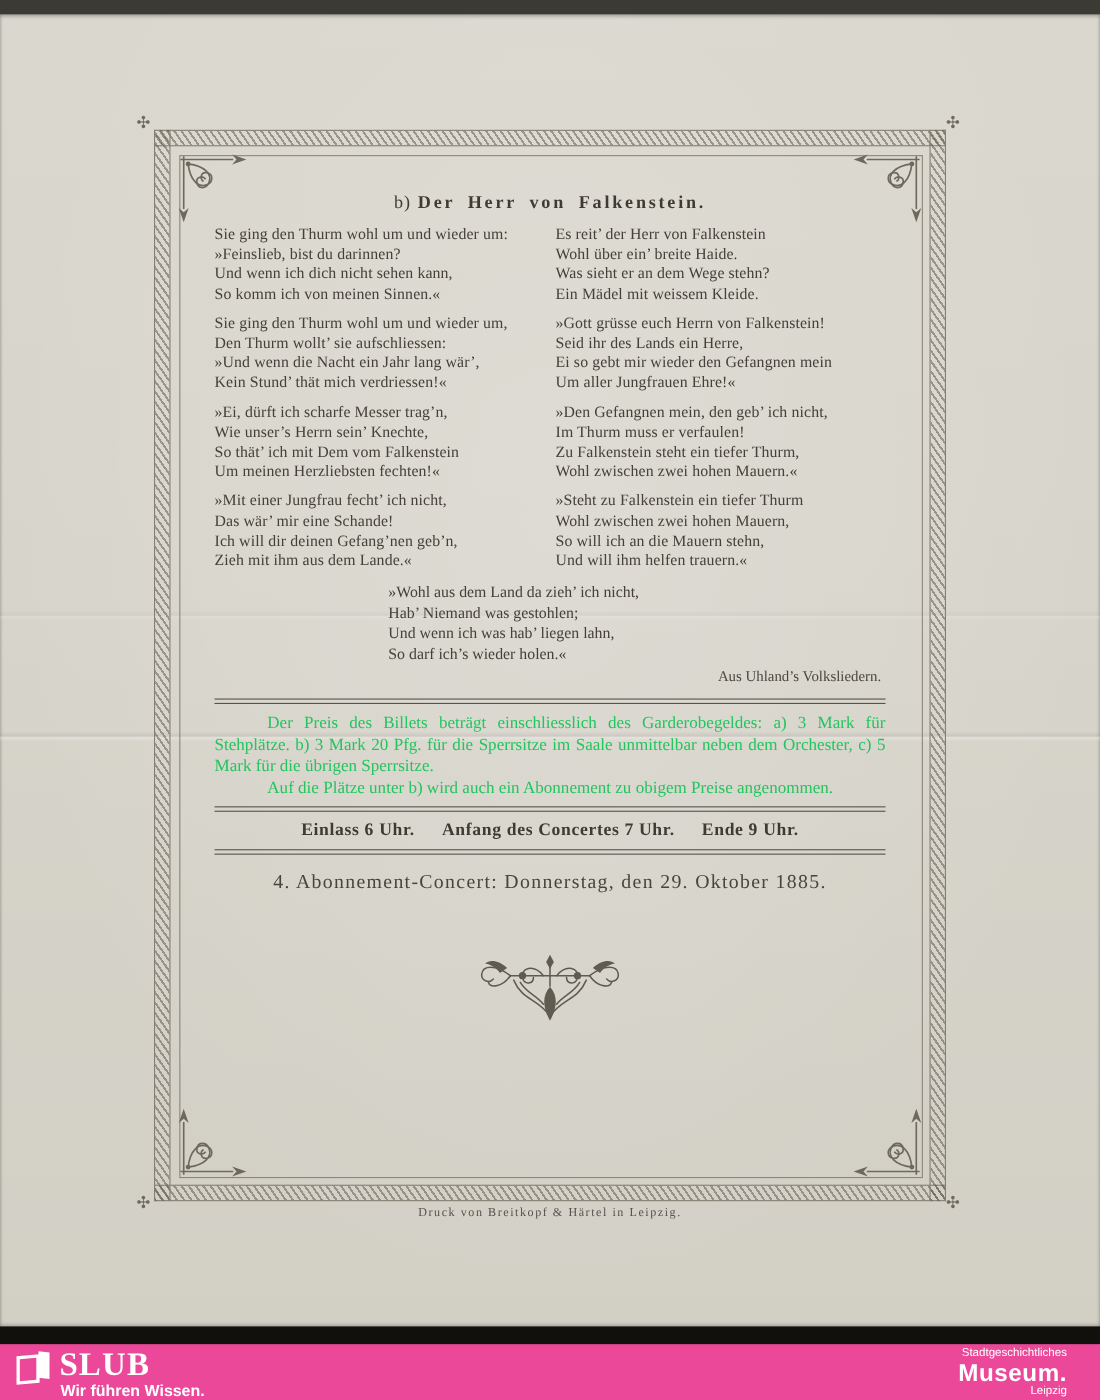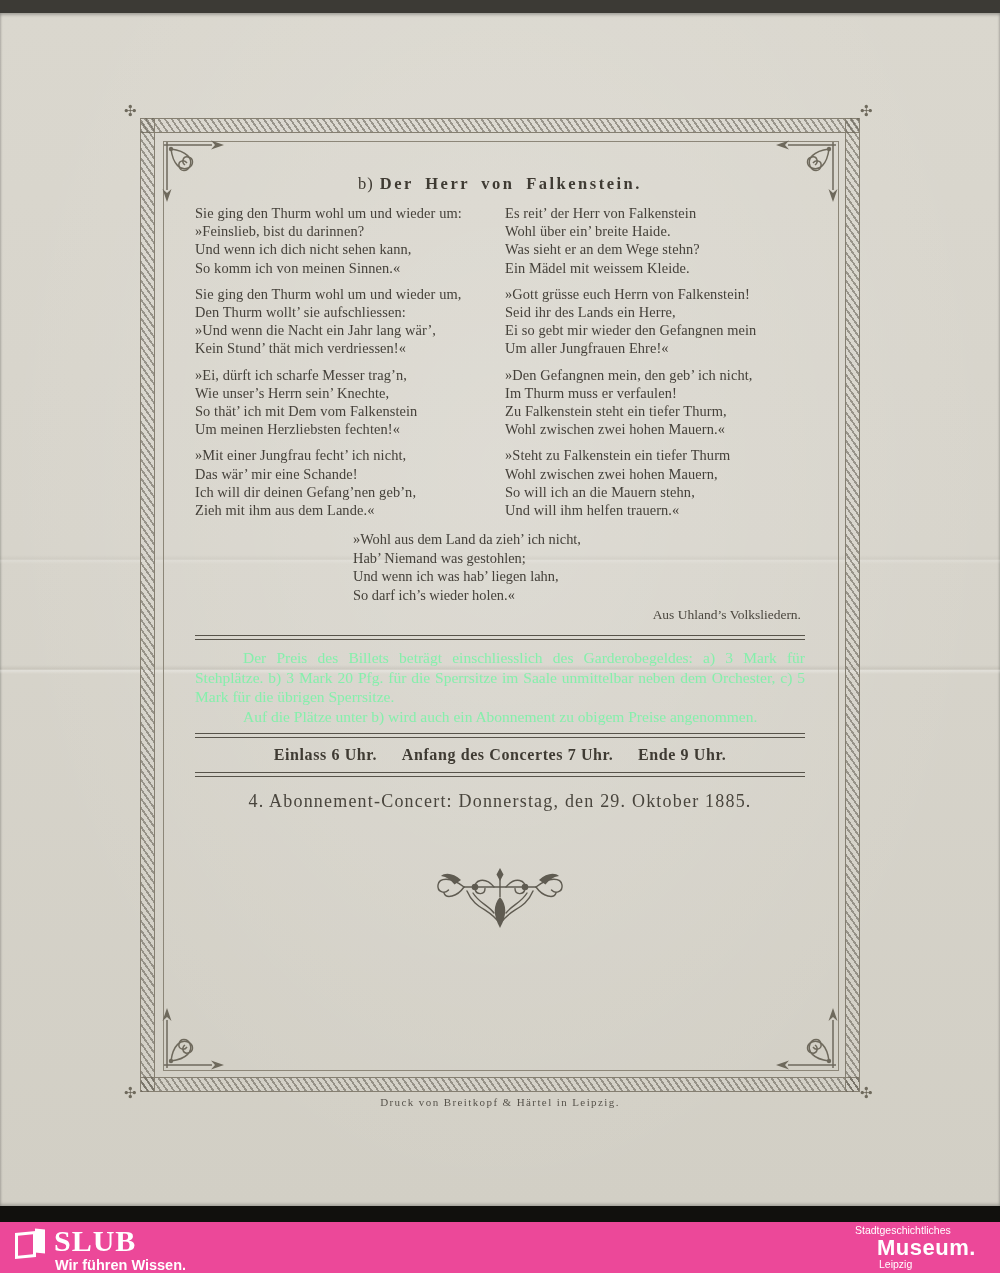--- a/index.html
+++ b/index.html
@@ -55,21 +55,21 @@
 
   .programme { margin-top:11px; font-size:17px; }
   .programme .work { font-weight:bold; font-size:20px; letter-spacing:.5px; }
   .programme .comp { font-variant:small-caps; letter-spacing:1.2px; }
 
   .rule { height:3px; border-top:1.4px solid #57534a; border-bottom:1px solid #57534a; }
   .rule.r1 { margin-top:12px; }
   .rule.r2 { margin-top:7px; }
   .rule.r3 { margin-top:8px; }
 
-  .prices { margin-top:8px; font-size:15.5px; line-height:19.5px; text-align:justify; color:#86efac; }
+  .prices { margin-top:8px; font-size:15.5px; line-height:19.5px; text-align:justify; color:#22c55e; }
   .prices p { margin:0; text-indent:48px; }
 
   .times { margin-top:8px; text-align:center; font-weight:bold; font-size:16px; letter-spacing:.6px; color:#3f3b33; }
   .times span { margin:0 10px; }
 
   .concert { margin-top:14px; text-align:center; font-size:18px; letter-spacing:1.2px; color:#49453d; }
 
   .tailpiece { display:block; margin:54px auto 0 auto; }
 
   .druck { position:absolute; left:0; width:1000px; top:1096px; text-align:center;
@@ -78,21 +78,21 @@
   
   .footerbar { position:absolute; left:0; top:1222px; width:1000px; height:51px; background:#ec4899;
     font-family:"Liberation Sans","DejaVu Sans",sans-serif; color:#fff; }
   .slub { position:absolute; left:14px; top:4px; }
   .slub-icon { position:absolute; left:0; top:3px; width:32px; height:28px; }
   .slub-icon .pg-l { position:absolute; left:1px; top:3px; width:15px; height:20px; border:3px solid #fff; transform:skewY(-5deg); }
   .slub-icon .pg-r { position:absolute; left:21px; top:0px; width:10px; height:24px; background:#fff; transform:skewY(6deg); }
   .slub-name { position:absolute; left:40px; top:-2px; font-family:"Liberation Serif","DejaVu Serif",serif;
     font-weight:bold; font-size:30px; letter-spacing:1px; line-height:1.1; white-space:nowrap; }
   .slub-slogan { position:absolute; left:41px; top:31px; font-weight:bold; font-size:14.5px; white-space:nowrap; }
-  .museum { position:absolute; right:14px; top:3px; width:132px; line-height:1.05; }
+  .museum { position:absolute; right:30px; top:3px; width:132px; line-height:1.05;text-align:right; }
   .museum .m1 { font-size:10.5px; margin-left:1px; }
   .museum .m2 { font-size:22px; font-weight:bold; letter-spacing:.5px; margin-left:23px; white-space:nowrap; }
   .museum .m3 { font-size:10.5px; margin-left:25px; }
 </style>
 </head>
 <body>
 
 <div class="stage">
 
   <svg width="0" height="0" style="position:absolute">

